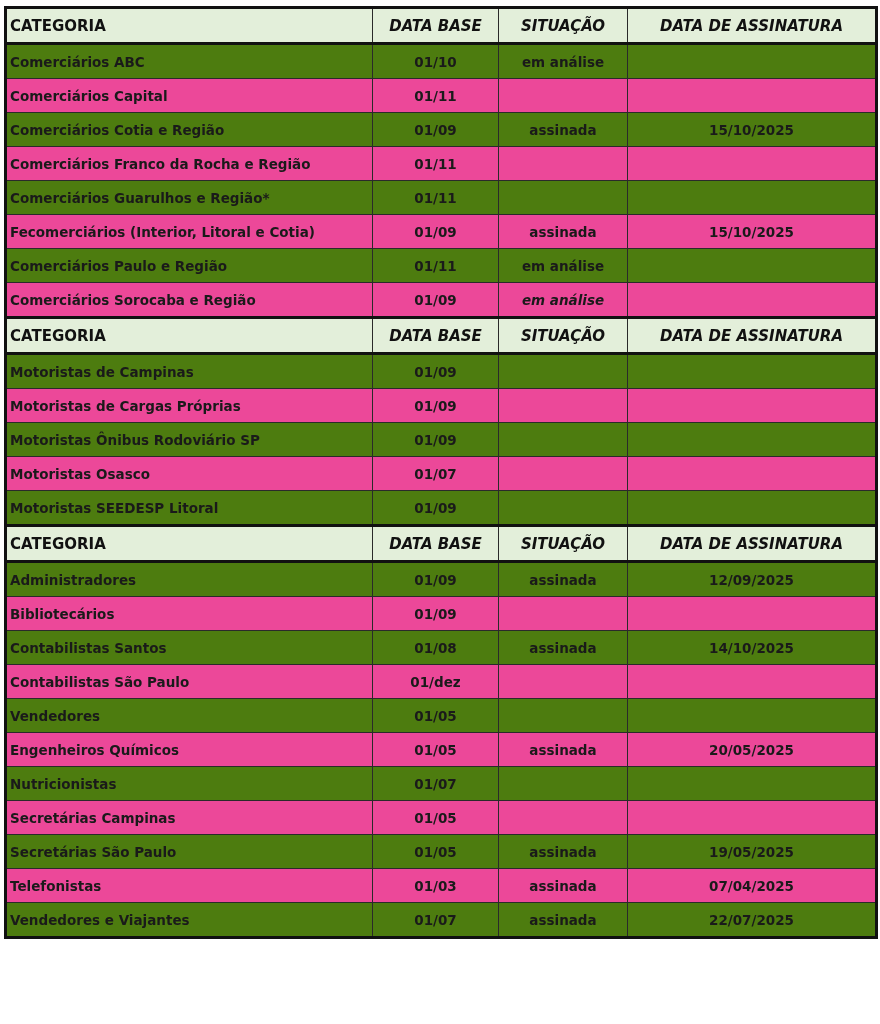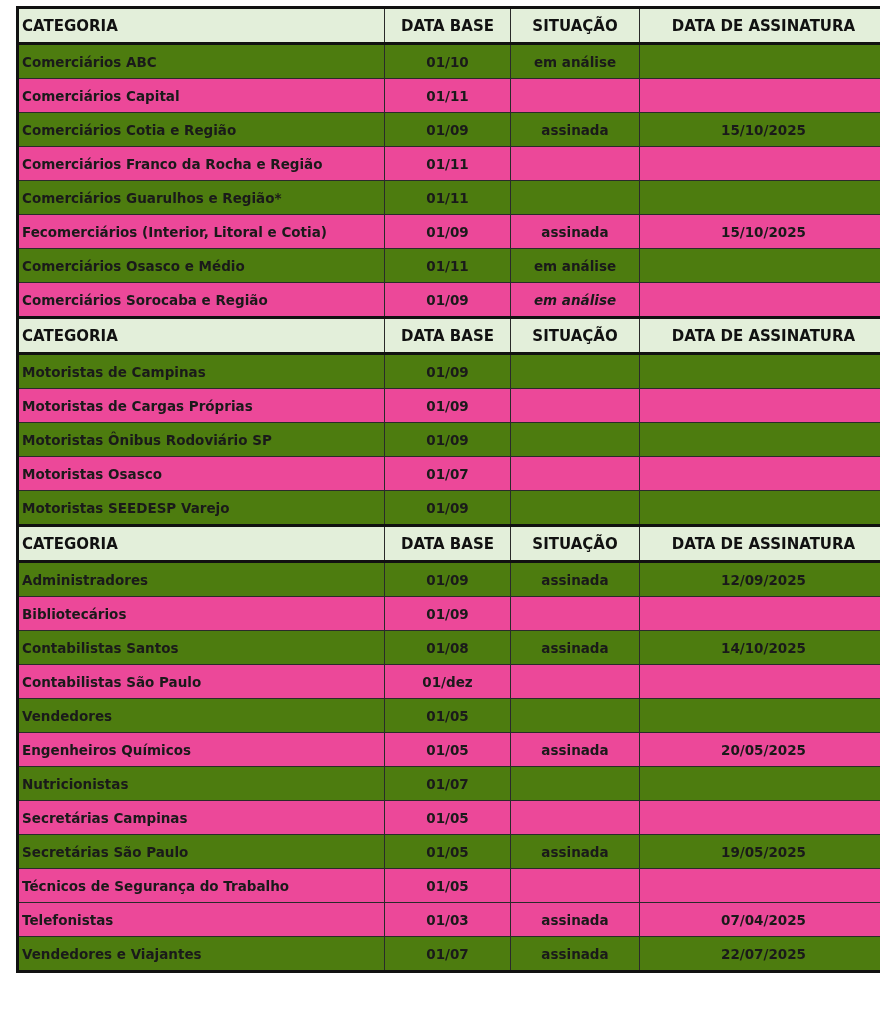--- a/index.html
+++ b/index.html
@@ -1,17 +1,17 @@
 <!DOCTYPE html>
 <html><head>
 <meta charset="utf-8">
 <style>
   html, body { margin: 0; padding: 0; background: #ffffff; }
   body { width: 880px; height: 1024px; overflow: hidden; position: relative; }
-  .wrap { position: absolute; left: 16px; top: 6px; width: 690px; }
+  .wrap { position: absolute; left: 4px; top: 6px; width: 690px; }
   table {
     border-collapse: collapse;
     width: 871px;
     table-layout: fixed;
     font-family: "DejaVu Sans", sans-serif;
     font-weight: bold;
     font-size: 13.5px;
     color: #1a1a1a;
     border: 3px solid #111;
   }
@@ -28,21 +28,21 @@
   }
   tr.hdr th {
     background: #e3efda;
     font-size: 15px;
     font-weight: bold;
     border-top: 3px solid #111;
     border-bottom: 3px solid #111;
     color: #111;
   }
   tr.hdr th.h1 { text-align: left; padding-left: 3px; }
-  tr.hdr th.hc { text-align: center; }
+  tr.hdr th.hc { text-align: center; font-style: italic; }
   td.cat { text-align: left; padding-left: 3px; }
   td.ctr { text-align: center; }
   tr.odd td { background: #4d7c0f; }
   tr.even td { background: #ec4899; }
   .ital { font-style: italic; }
 </style>
 </head>
 <body>
 
 <div class="wrap">
@@ -90,21 +90,21 @@
           <td class="ctr"></td>
           <td class="ctr"></td>
         </tr>
         <tr class="even">
           <td class="cat">Fecomerciários (Interior, Litoral e Cotia)</td>
           <td class="ctr">01/09</td>
           <td class="ctr">assinada</td>
           <td class="ctr">15/10/2025</td>
         </tr>
         <tr class="odd">
-          <td class="cat">Comerciários Osasco e Médio</td>
+          <td class="cat">Comerciários Paulo e Região</td>
           <td class="ctr">01/11</td>
           <td class="ctr">em análise</td>
           <td class="ctr"></td>
         </tr>
         <tr class="even">
           <td class="cat">Comerciários Sorocaba e Região</td>
           <td class="ctr">01/09</td>
           <td class="ctr ital">em análise</td>
           <td class="ctr"></td>
         </tr>
@@ -132,21 +132,21 @@
           <td class="ctr"></td>
           <td class="ctr"></td>
         </tr>
         <tr class="even">
           <td class="cat">Motoristas Osasco</td>
           <td class="ctr">01/07</td>
           <td class="ctr"></td>
           <td class="ctr"></td>
         </tr>
         <tr class="odd">
-          <td class="cat">Motoristas SEEDESP Varejo</td>
+          <td class="cat">Motoristas SEEDESP Litoral</td>
           <td class="ctr">01/09</td>
           <td class="ctr"></td>
           <td class="ctr"></td>
         </tr>
         <tr class="hdr">
           <th class="h1">CATEGORIA</th>
           <th class="hc">DATA BASE</th>
           <th class="hc">SITUAÇÃO</th>
           <th class="hc">DATA DE ASSINATURA</th>
         </tr>
@@ -198,26 +198,20 @@
           <td class="ctr"></td>
           <td class="ctr"></td>
         </tr>
         <tr class="odd">
           <td class="cat">Secretárias São Paulo</td>
           <td class="ctr">01/05</td>
           <td class="ctr">assinada</td>
           <td class="ctr">19/05/2025</td>
         </tr>
         <tr class="even">
-          <td class="cat">Técnicos de Segurança do Trabalho</td>
-          <td class="ctr">01/05</td>
-          <td class="ctr"></td>
-          <td class="ctr"></td>
-        </tr>
-        <tr class="even">
           <td class="cat">Telefonistas</td>
           <td class="ctr">01/03</td>
           <td class="ctr">assinada</td>
           <td class="ctr">07/04/2025</td>
         </tr>
         <tr class="odd">
           <td class="cat">Vendedores e Viajantes</td>
           <td class="ctr">01/07</td>
           <td class="ctr">assinada</td>
           <td class="ctr">22/07/2025</td>

